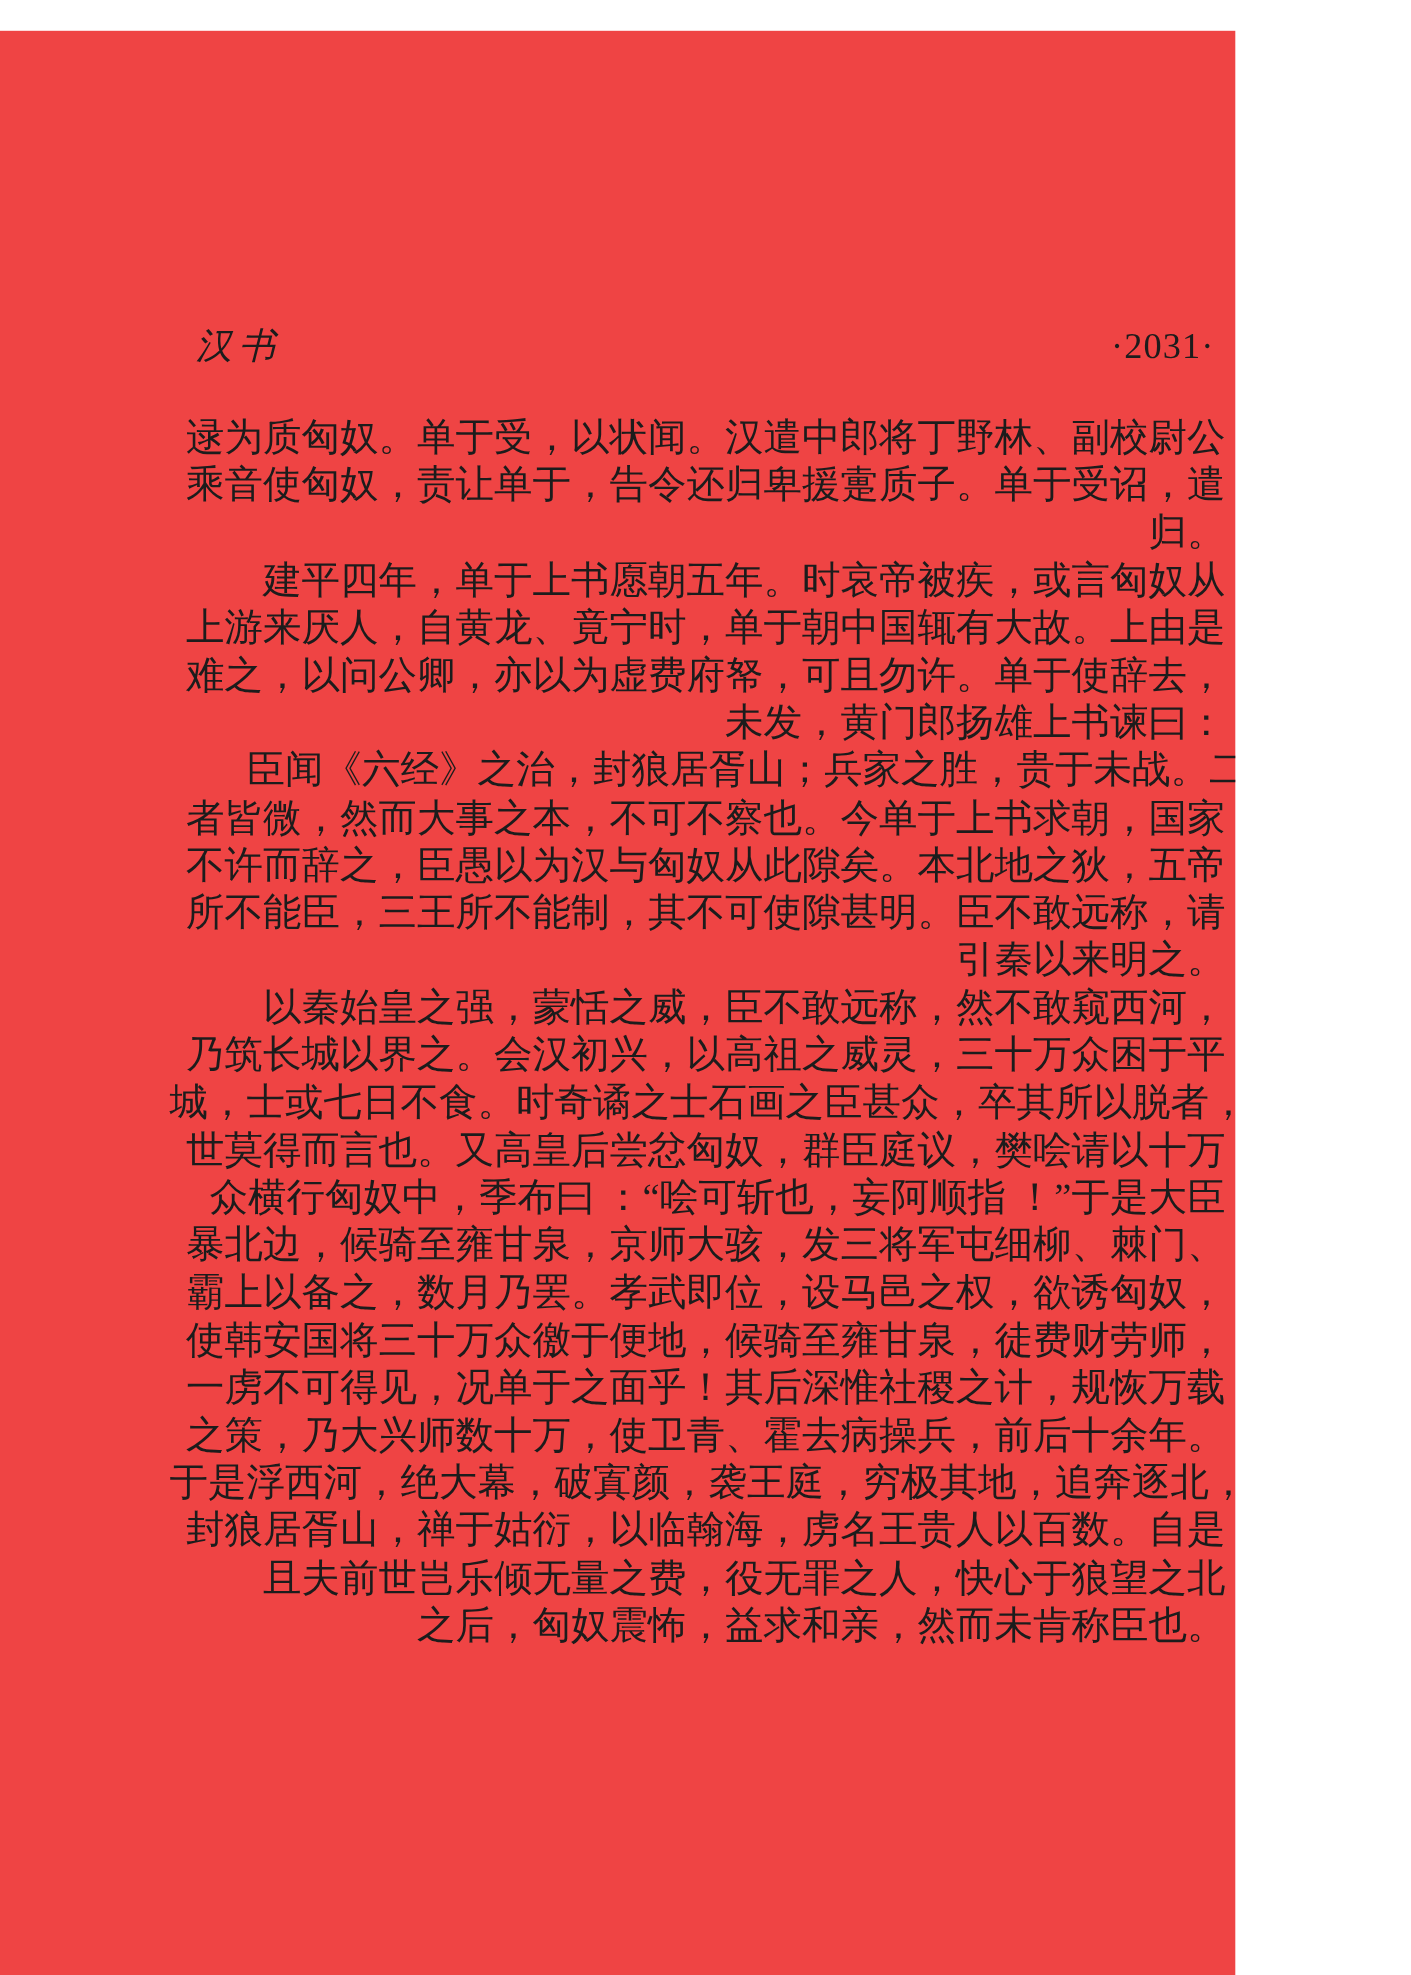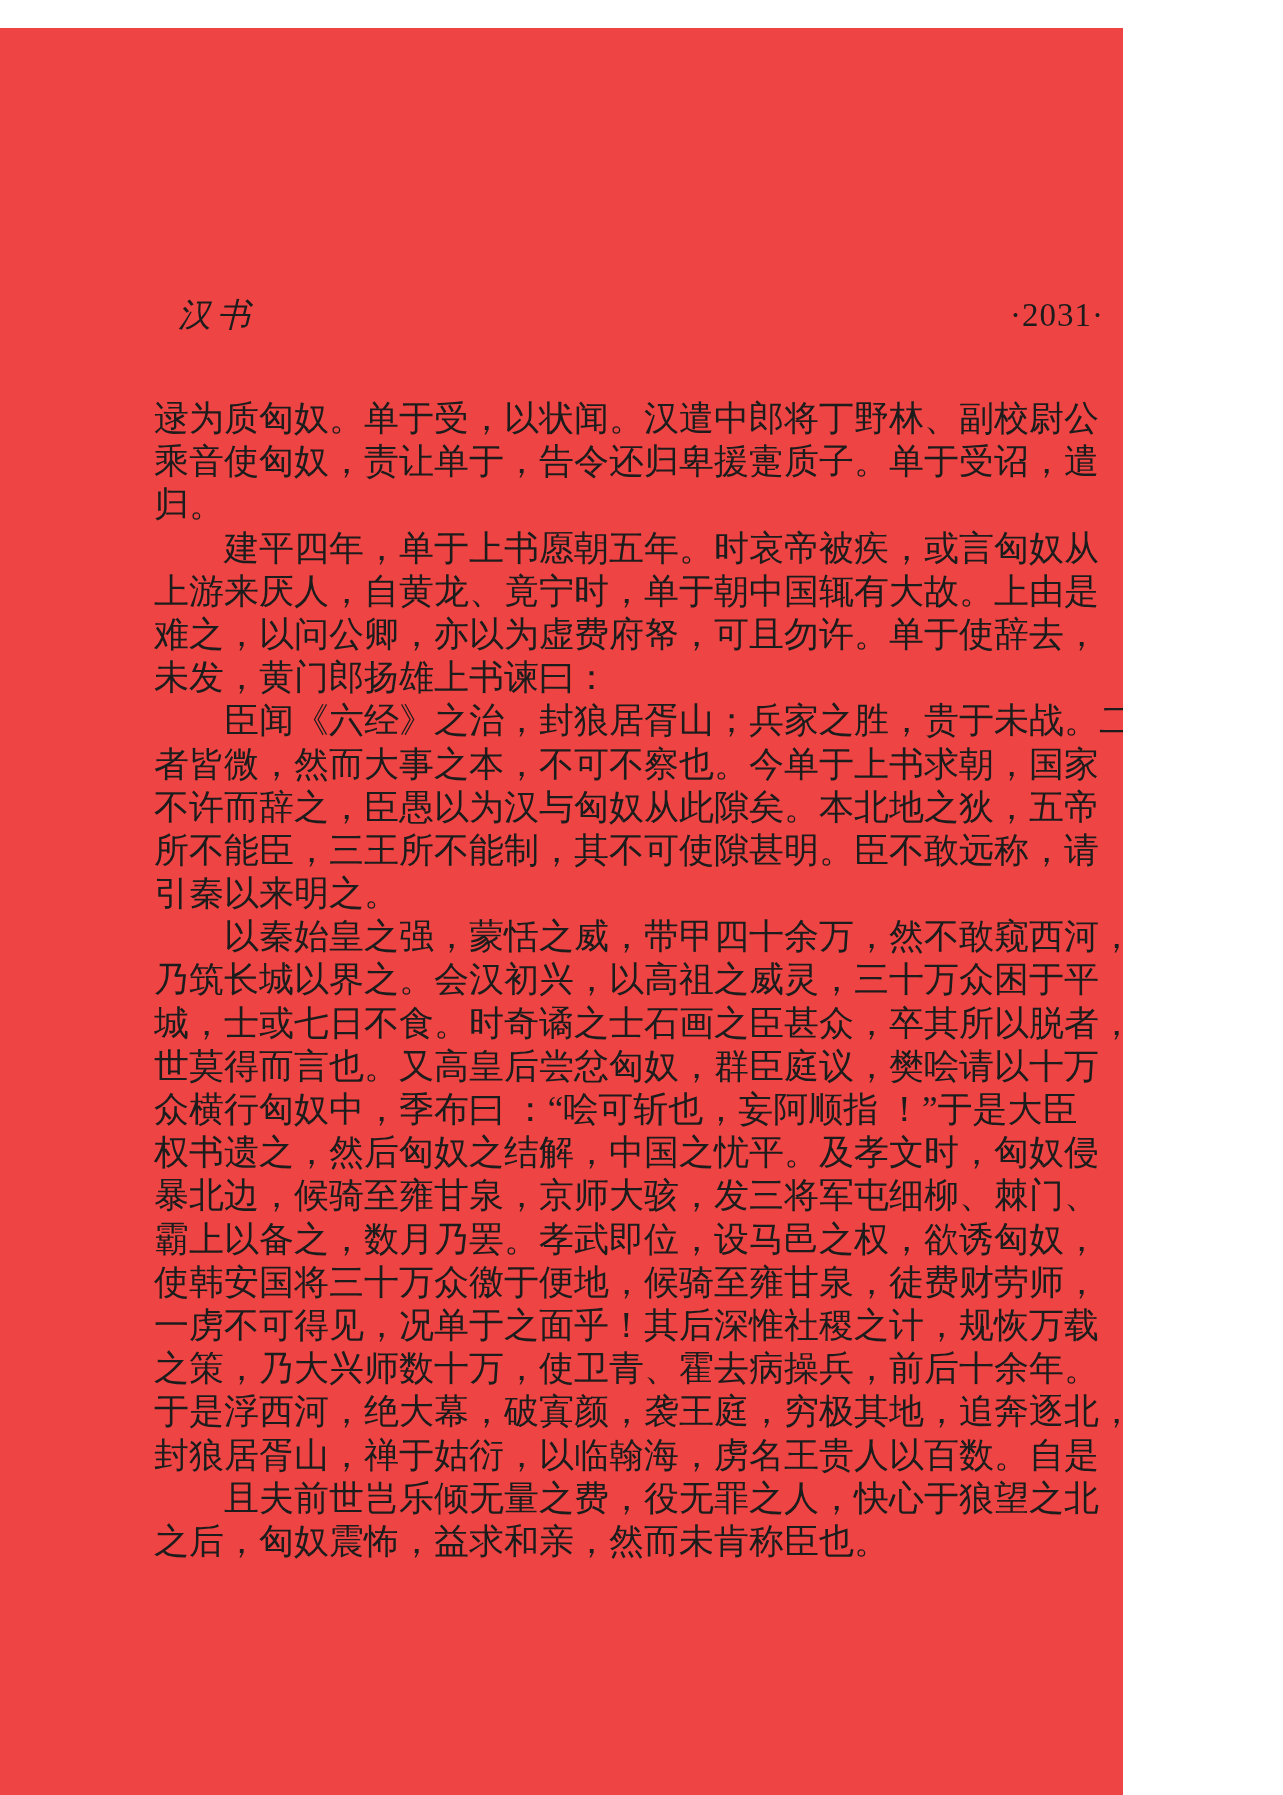--- a/index.html
+++ b/index.html
@@ -36,23 +36,24 @@
     color: #1c1c1c;
   }
   .page-number {
     font-size: 33px;
     line-height: 38px;
     letter-spacing: 1px;
     color: #1c1c1c;
   }
   .body-text {
     position: absolute;
-    top: 369px;
+    top: 348px;
     left: 154px;
     width: 960px;
+    text-align: right;
   }
   .line {
     height: 43.2px;
     line-height: 43.2px;
     font-size: 35px;
     white-space: pre;
     letter-spacing: 0;
     color: #1c1c1c;
   }
 </style>
@@ -71,26 +72,25 @@
       <div class="line">归。</div>
       <div class="line">　　建平四年，单于上书愿朝五年。时哀帝被疾，或言匈奴从</div>
       <div class="line">上游来厌人，自黄龙、竟宁时，单于朝中国辄有大故。上由是</div>
       <div class="line">难之，以问公卿，亦以为虚费府帑，可且勿许。单于使辞去，</div>
       <div class="line">未发，黄门郎扬雄上书谏曰：</div>
       <div class="line">　　臣闻《六经》之治，封狼居胥山；兵家之胜，贵于未战。二</div>
       <div class="line">者皆微，然而大事之本，不可不察也。今单于上书求朝，国家</div>
       <div class="line">不许而辞之，臣愚以为汉与匈奴从此隙矣。本北地之狄，五帝</div>
       <div class="line">所不能臣，三王所不能制，其不可使隙甚明。臣不敢远称，请</div>
       <div class="line">引秦以来明之。</div>
-      <div class="line">　　以秦始皇之强，蒙恬之威，带甲四十余万，然不敢窥西河，</div>
+      <div class="line">　　以秦始皇之强，蒙恬之威，臣不敢远称，然不敢窥西河，</div>
       <div class="line">乃筑长城以界之。会汉初兴，以高祖之威灵，三十万众困于平</div>
       <div class="line">城，士或七日不食。时奇谲之士石画之臣甚众，卒其所以脱者，</div>
       <div class="line">世莫得而言也。又高皇后尝忿匈奴，群臣庭议，樊哙请以十万</div>
       <div class="line">众横行匈奴中，季布曰 ：“哙可斩也，妄阿顺指 ！”于是大臣</div>
-      <div class="line">权书遗之，然后匈奴之结解，中国之忧平。及孝文时，匈奴侵</div>
       <div class="line">暴北边，候骑至雍甘泉，京师大骇，发三将军屯细柳、棘门、</div>
       <div class="line">霸上以备之，数月乃罢。孝武即位，设马邑之权，欲诱匈奴，</div>
       <div class="line">使韩安国将三十万众徼于便地，候骑至雍甘泉，徒费财劳师，</div>
       <div class="line">一虏不可得见，况单于之面乎！其后深惟社稷之计，规恢万载</div>
       <div class="line">之策，乃大兴师数十万，使卫青、霍去病操兵，前后十余年。</div>
       <div class="line">于是浮西河，绝大幕，破寘颜，袭王庭，穷极其地，追奔逐北，</div>
       <div class="line">封狼居胥山，禅于姑衍，以临翰海，虏名王贵人以百数。自是</div>
       <div class="line">　　且夫前世岂乐倾无量之费，役无罪之人，快心于狼望之北</div>
       <div class="line">之后，匈奴震怖，益求和亲，然而未肯称臣也。</div>
     </div>

